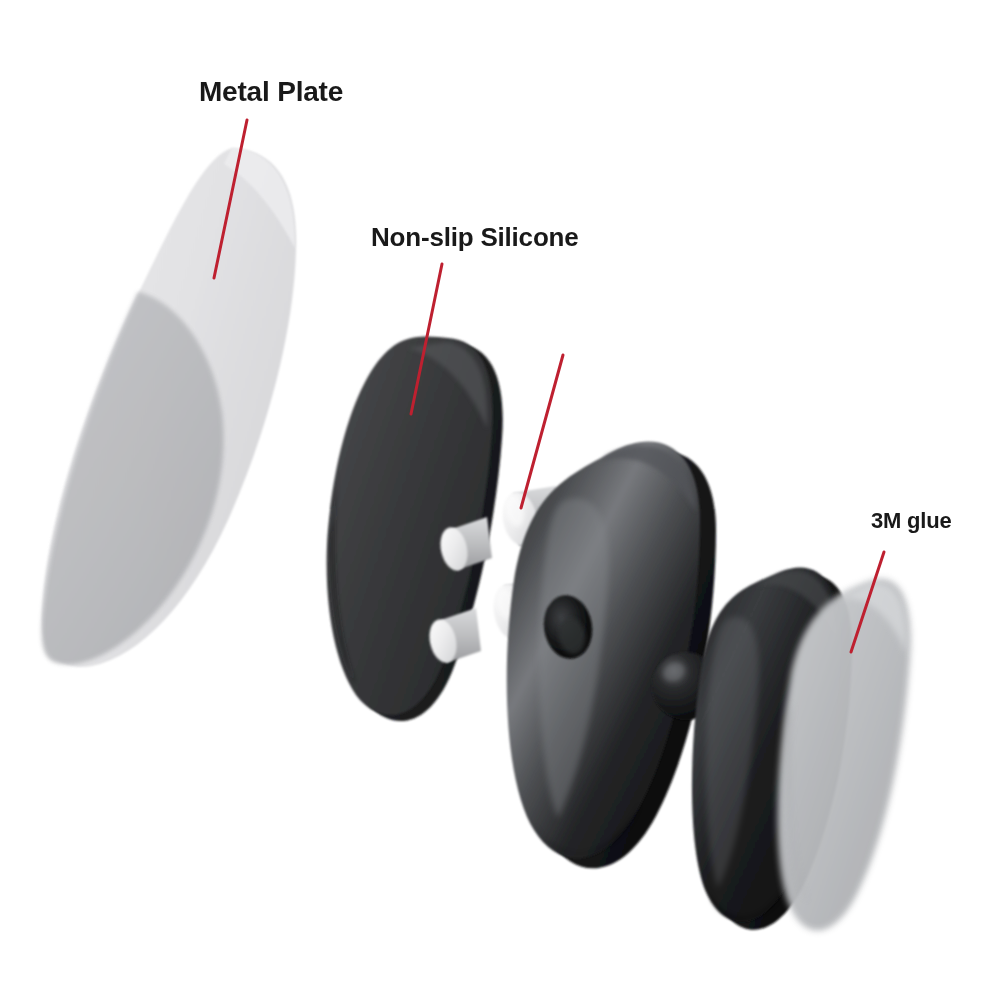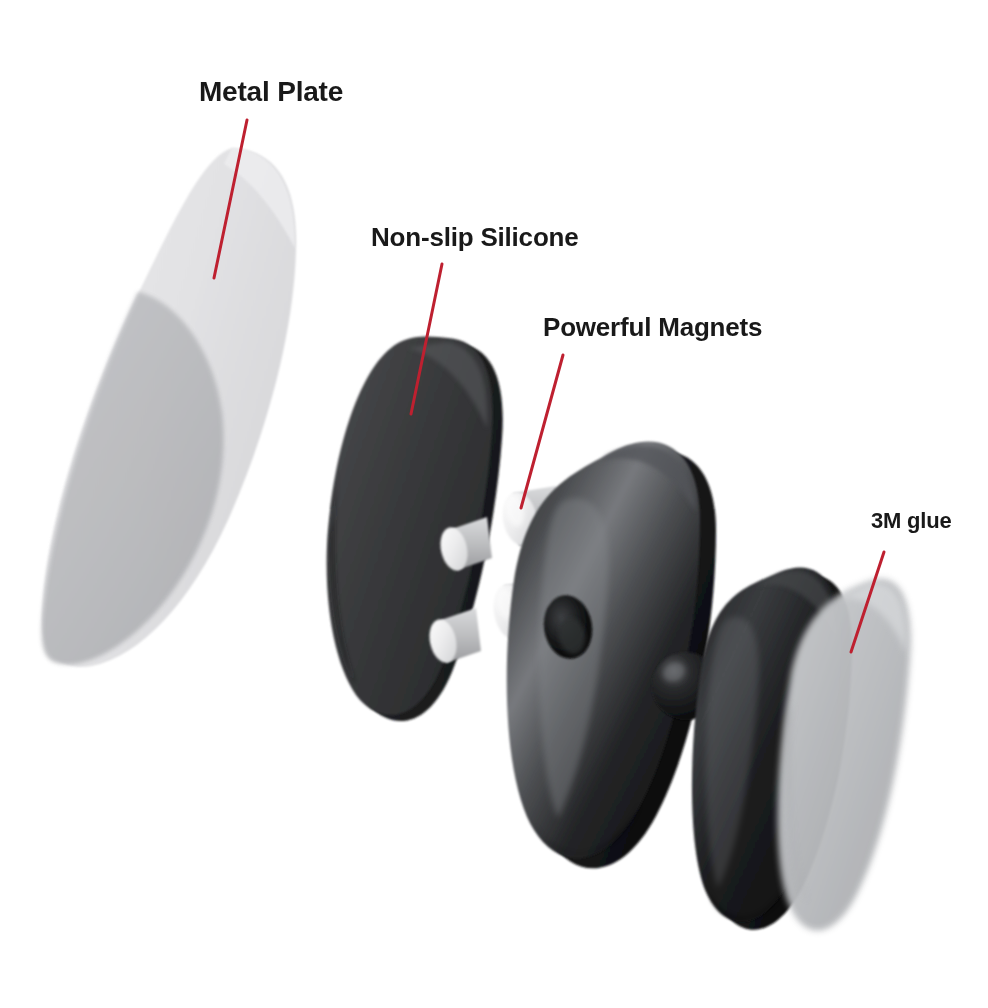--- a/index.html
+++ b/index.html
@@ -291,17 +291,16 @@
       <line x1="442" y1="264" x2="411" y2="414"></line>
       <line x1="563" y1="355" x2="521" y2="508"></line>
       <line x1="884" y1="552" x2="851" y2="652"></line>
     </g>
   </svg>
 
   <div class="label" id="label-silicone">Non-slip Silicone</div>
 
   <div class="label" id="label-metal-plate">Metal Plate</div>
 
-  <div class="label" id="label-magnets">Powerful Magnets</div>
 
   <div class="label" id="label-glue">3M glue</div>
 
 </div>
 
 </body></html>

